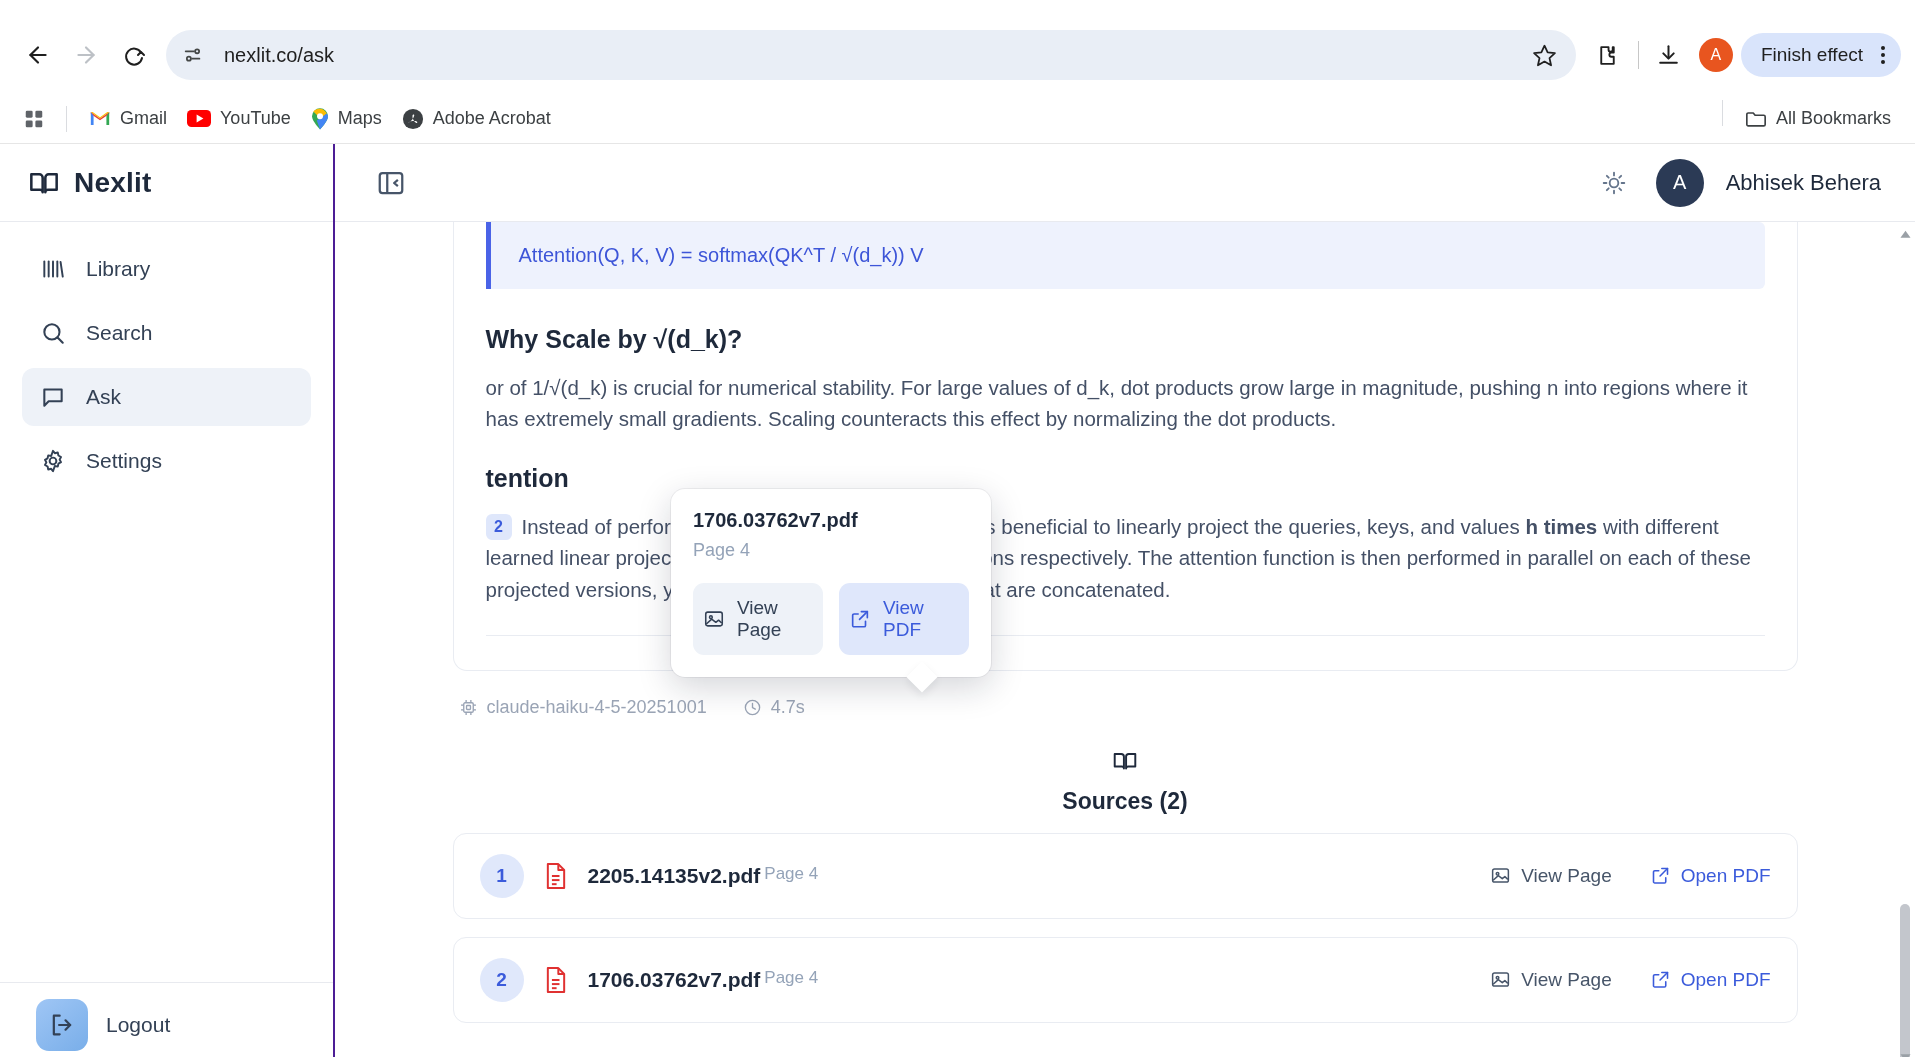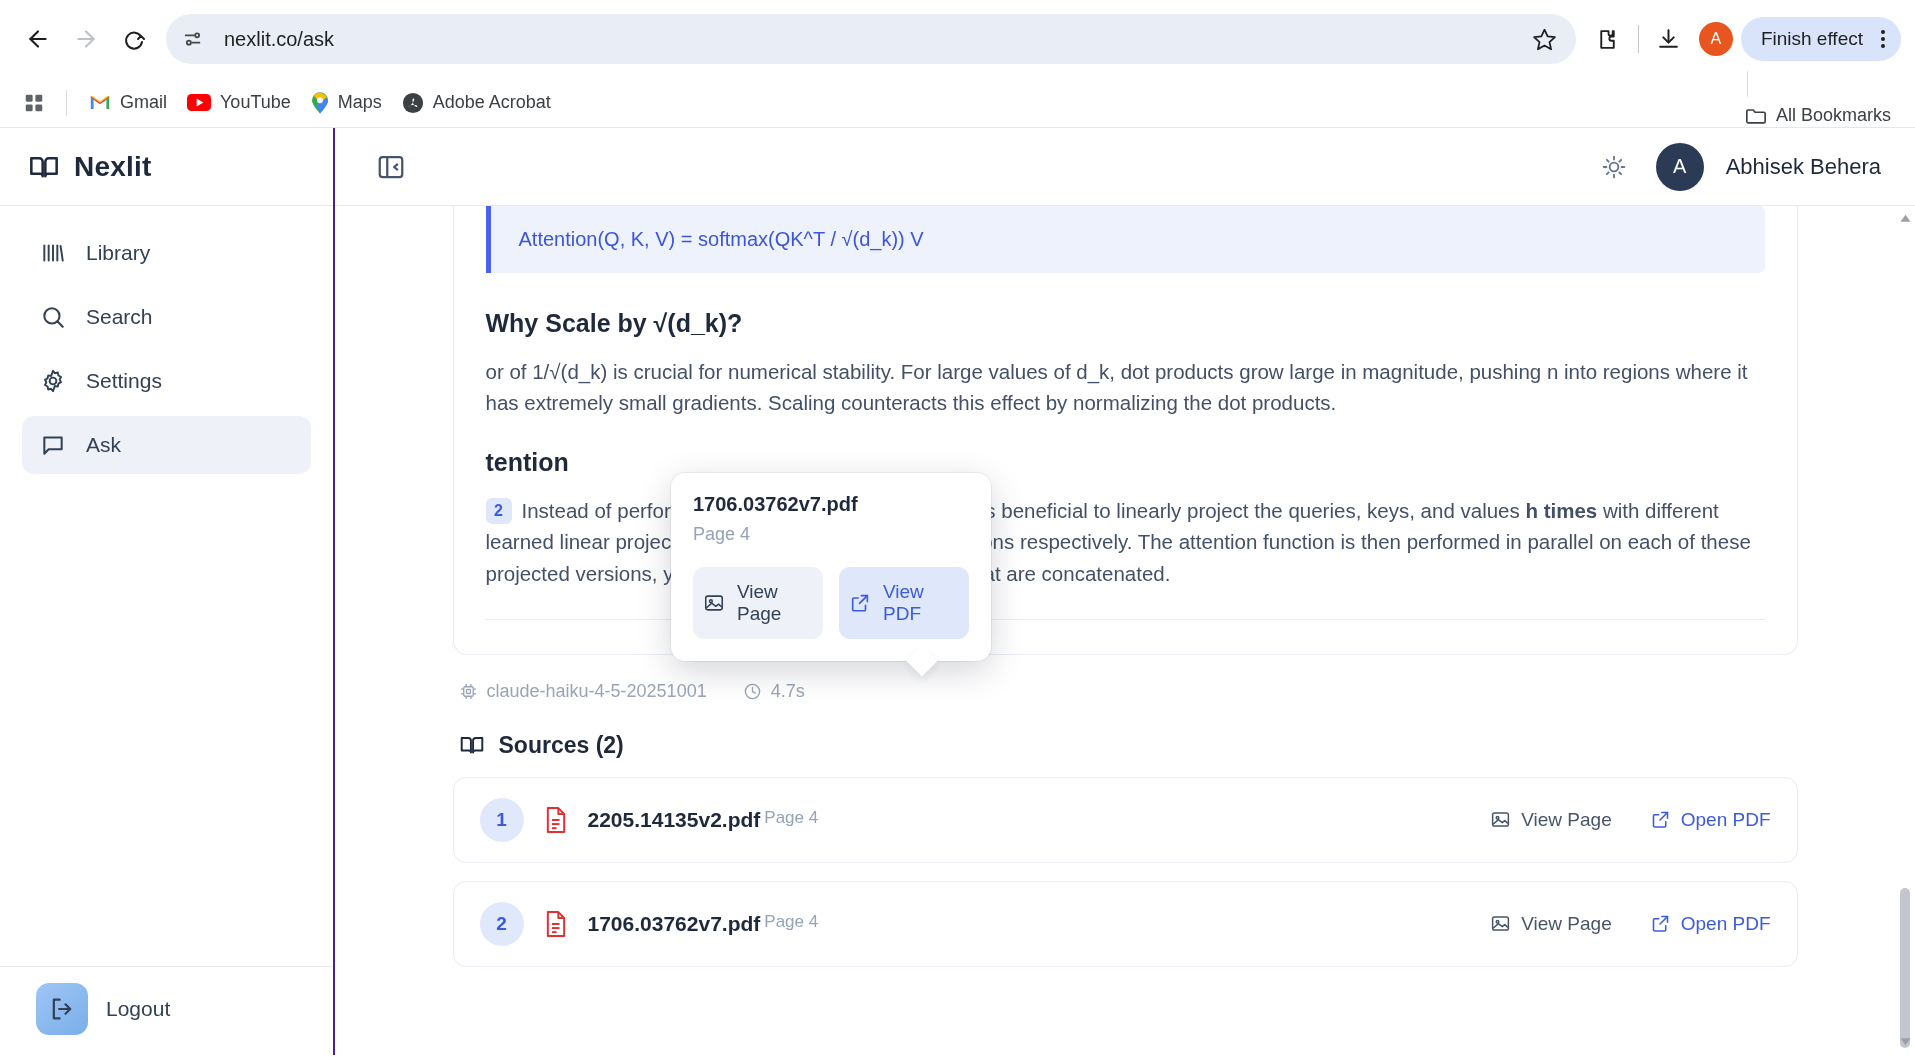--- a/index.html
+++ b/index.html
@@ -9,20 +9,21 @@
     background: #ffffff;
     overflow: hidden;
   }
   .page { position: relative; width: 1915px; height: 1057px; }
 
   
   .browser-top {
     height: 78px; background: #ffffff;
     display: flex; align-items: center; gap: 0px;
     padding: 0 14px;
+    margin-top: 16px;
   }
   .nav-btn {
     width: 48px; height: 48px; border-radius: 50%;
     display: flex; align-items: center; justify-content: center;
     color: #1f1f1f; flex: none;
   }
   .nav-btn.disabled { color: #bdc1c6; }
   .omnibox {
     flex: 1; height: 50px; margin-left: 8px; margin-right: 10px;
     background: #e9eef6; border-radius: 25px;
@@ -63,21 +64,21 @@
     height: 50px; background: #ffffff; display: flex; align-items: center;
     padding: 0 14px; gap: 0px; border-bottom: 1px solid #e6e6e6;
   }
   .bm-apps { width: 40px; height: 40px; display:flex; align-items:center; justify-content:center; flex:none;}
   .bm-sep { width:1px; height: 26px; background:#dadce0; margin: 0 12px; flex:none;}
   .bm-item {
     display: flex; align-items: center; gap: 9px; height: 38px;
     padding: 0 10px; border-radius: 8px; font-size: 18px; color: #3c4043;
     white-space: nowrap; flex: none;
   }
-  .bm-right { margin-left: auto; display:flex; align-items:flex-start;flex-direction:column; }
+  .bm-right { margin-left: auto; display:flex; align-items:flex-start; }
 
   
   .app { position: relative; height: 927px; display: flex; background:#fff; }
 
   
   .sidebar {
     width: 335px; flex: none; background: #ffffff;
     border-right: 2px solid #4c1d95;
     display: flex; flex-direction: column;
   }
@@ -153,21 +154,21 @@
   .divider { height: 1px; background: #e9ecf2; margin-top: 10px; }
 
   .meta-row {
     display: flex; align-items: center; gap: 36px; margin: 26px auto 0 auto;
     max-width: 1345px; padding: 0 6px; color: #9aa4b5; font-size: 18px;
   }
   .meta-item { display:flex; align-items:center; gap: 9px; }
 
   .sources-head {
     display: flex; align-items: center; gap: 14px; margin: 30px auto 18px auto;
-    max-width: 1345px; padding: 0 6px; color: #1e293b; font-size: 23px; font-weight: bold;
+    max-width: 1345px; padding: 0 6px; color: #1e293b; font-size: 23px; font-weight: bold; flex-direction: column;
   }
   .source-card {
     max-width: 1345px; margin: 0 auto 18px auto;
     border: 1px solid #e9ecf2; border-radius: 13px; background: #fff;
     display: flex; align-items: center; gap: 20px; padding: 20px 26px;
   }
   .src-num {
     width: 44px; height: 44px; border-radius: 50%; background:#e0e8fb;
     color:#3b5bdb; font-size: 19px; font-weight: bold; flex:none;
     display:flex; align-items:center; justify-content:center;
@@ -379,37 +380,37 @@
         <div class="nav-item">
           <span class="icon">
             <svg width="26" height="26" viewBox="0 0 24 24" fill="none" stroke="#334155" stroke-width="1.9" stroke-linecap="round">
                 <circle cx="11" cy="11" r="7"></circle>
                 <line x1="16.2" y1="16.2" x2="21" y2="21"></line>
               </svg>
           </span>
           <span>Search</span>
         </div>
 
+        <div class="nav-item active">
+          <span class="icon">
+            <svg width="26" height="26" viewBox="0 0 24 24" fill="none" stroke="#334155" stroke-width="1.9" stroke-linejoin="round">
+                <path d="M4 5h16v11H8l-4 4z"></path>
+              </svg>
+          </span>
+          <span>Ask</span>
+        </div>
+
         <div class="nav-item">
           <span class="icon">
             <svg width="26" height="26" viewBox="0 0 24 24" fill="none" stroke="#334155" stroke-width="1.8" stroke-linejoin="round">
                 <circle cx="12" cy="12" r="3.1"></circle>
                 <path d="M12 2.6l1.7 2.2 2.7-.6.6 2.7 2.4 1.4-1.3 2.4 1.3 2.4-2.4 1.4-.6 2.7-2.7-.6L12 21.4l-1.7-2.2-2.7.6-.6-2.7L4.6 15.7 5.9 13.3 4.6 10.9 7 9.5l.6-2.7 2.7.6z"></path>
               </svg>
           </span>
           <span>Settings</span>
-        </div>
-
-        <div class="nav-item active">
-          <span class="icon">
-            <svg width="26" height="26" viewBox="0 0 24 24" fill="none" stroke="#334155" stroke-width="1.9" stroke-linejoin="round">
-                <path d="M4 5h16v11H8l-4 4z"></path>
-              </svg>
-          </span>
-          <span>Ask</span>
         </div>
       </div>
 
       <div class="sidebar-spacer"></div>
 
       <div class="sidebar-foot">
         <div class="logout-row">
           <span class="logout-badge">
             <svg width="28" height="28" viewBox="0 0 24 24" fill="none" stroke="#334155" stroke-width="1.9" stroke-linecap="round" stroke-linejoin="round">
                 <path d="M10 4H5v16h5"></path>

